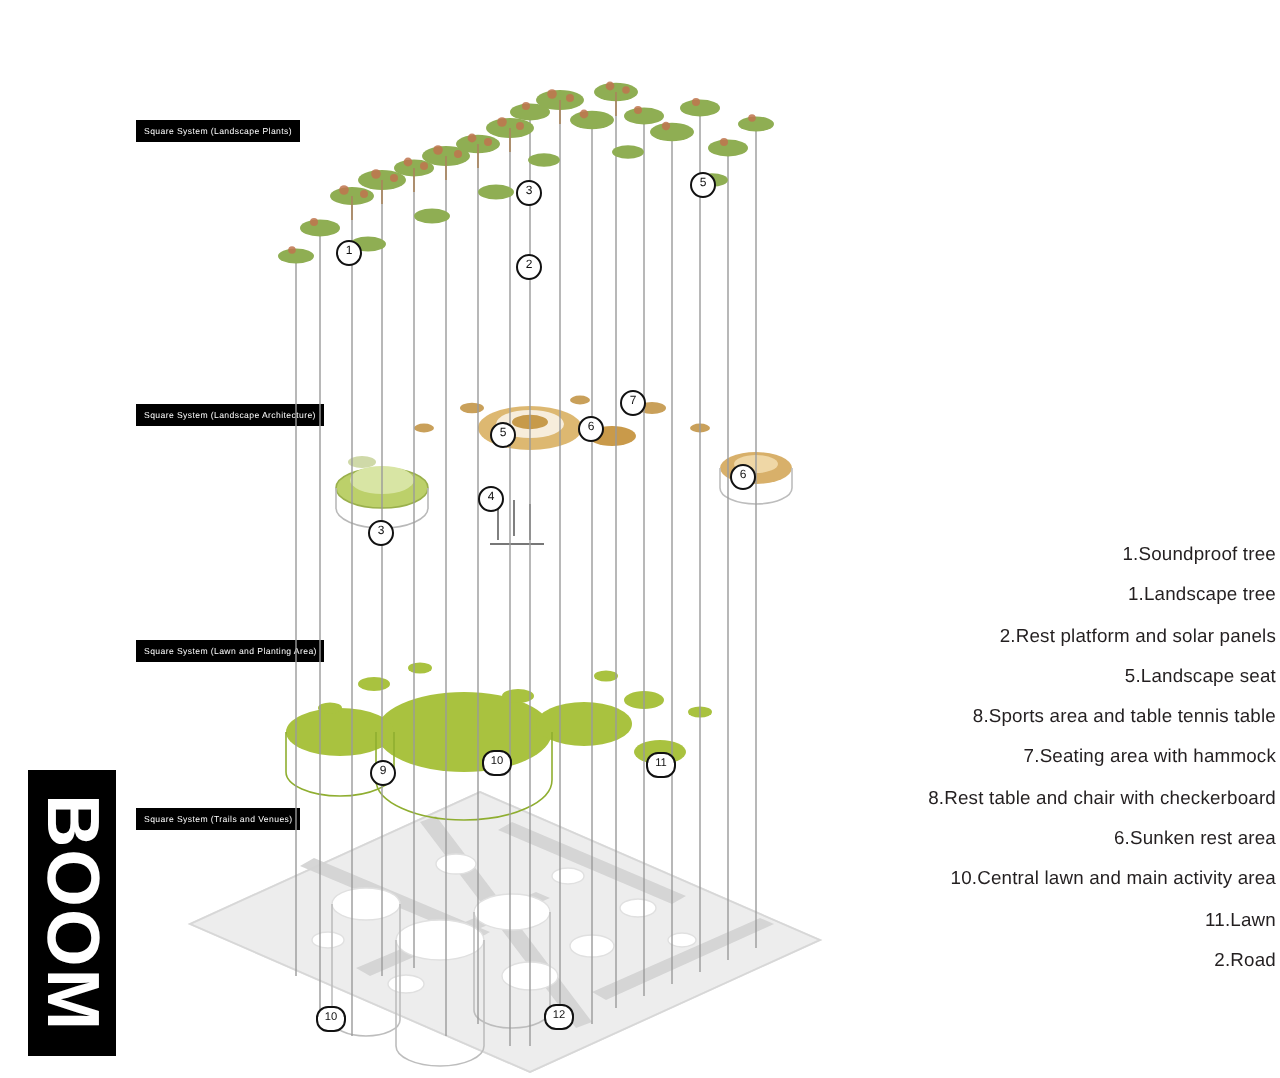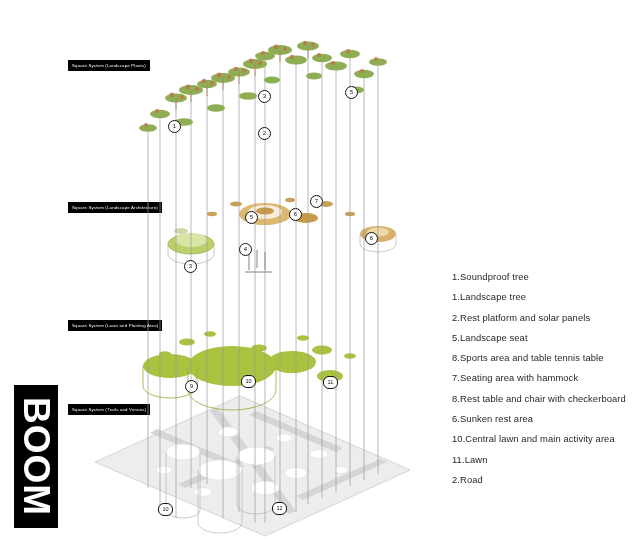--- a/index.html
+++ b/index.html
@@ -65,20 +65,21 @@
     top: 272px;
     width: 186px;
   }
   .legend-item {
     font-size: 9.4px;
     color: #231f20;
     line-height: 1.0;
     margin-bottom: 10.9px;
     white-space: nowrap;
     letter-spacing: .1px;
+    text-align: right;
   }
 
   
   #scene {
     position: absolute;
     left: 60px;
     top: 18px;
     width: 390px;
     height: 515px;
   }

